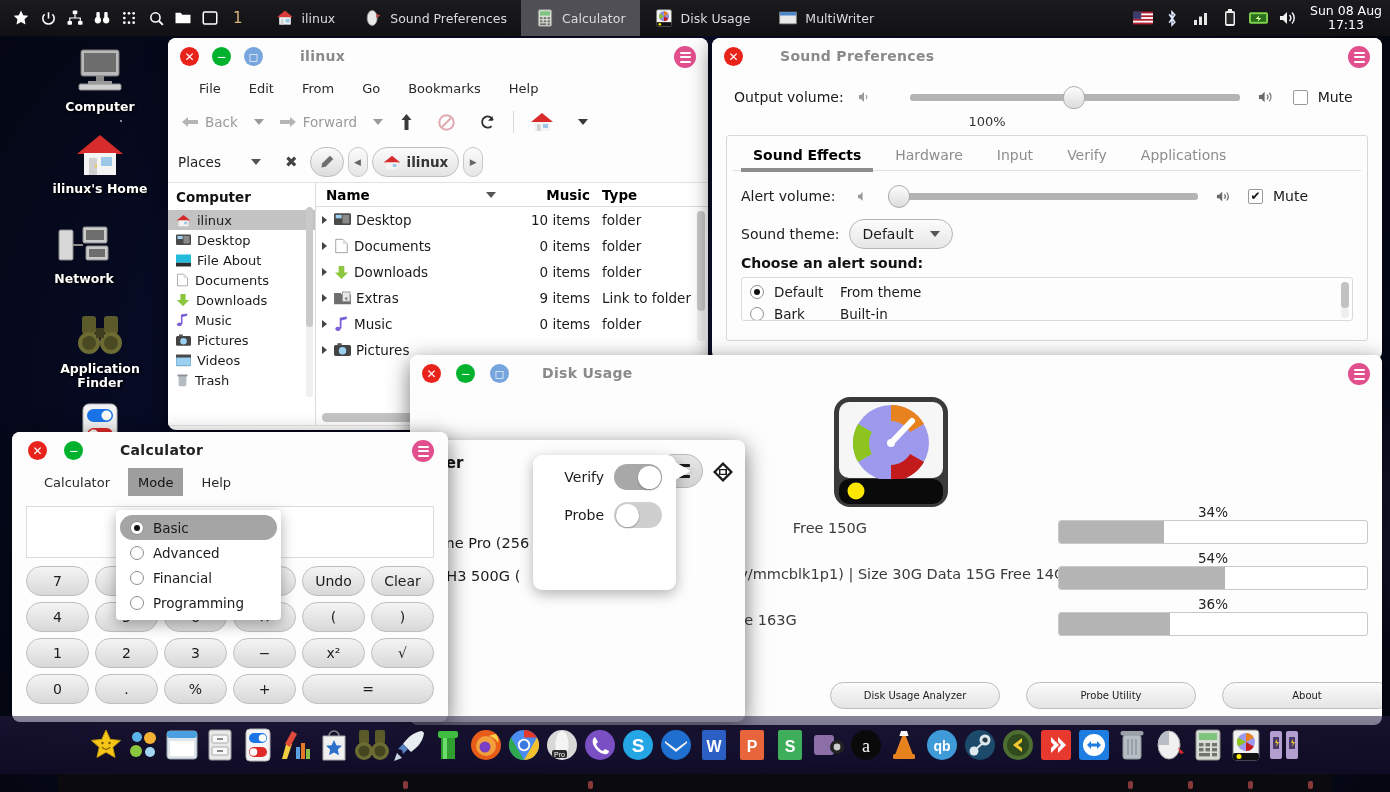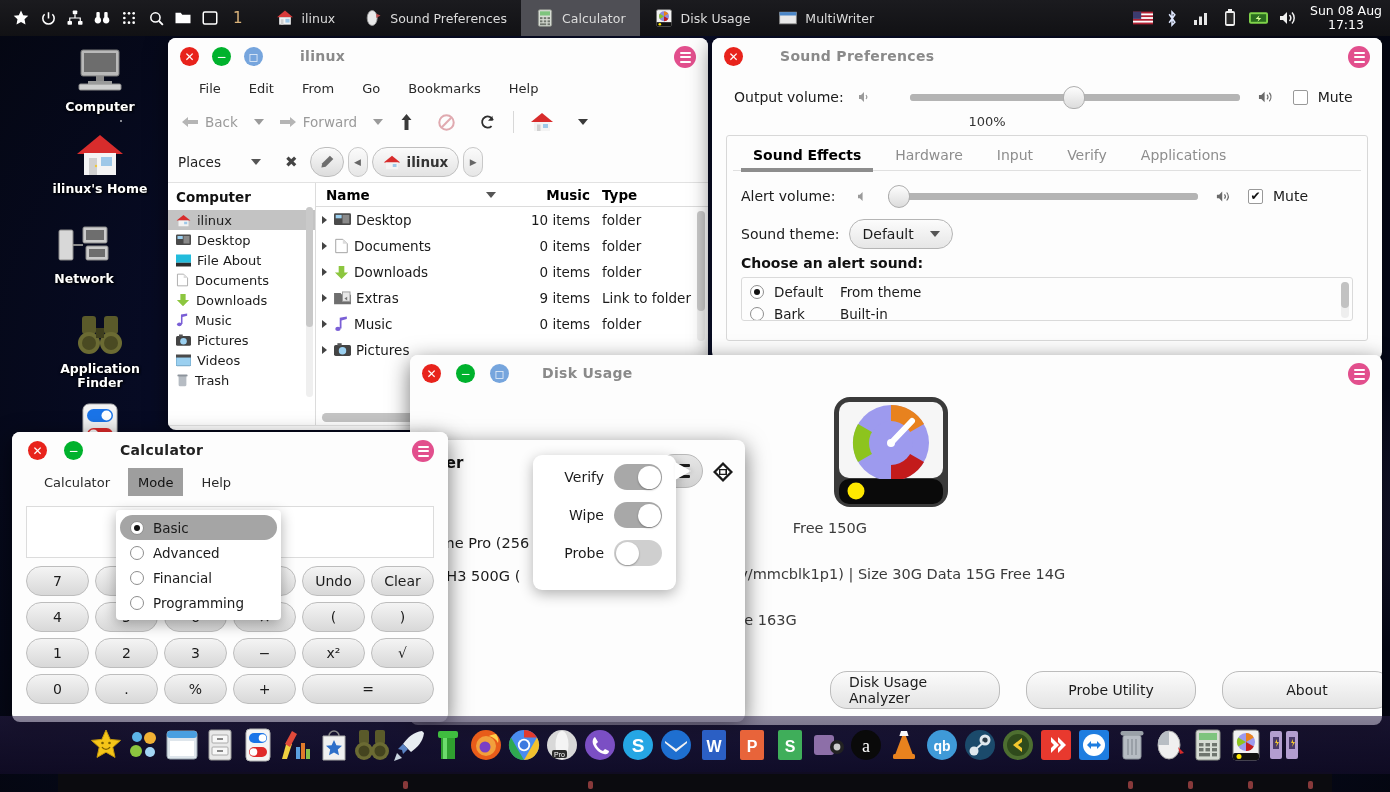--- a/index.html
+++ b/index.html
@@ -147,23 +147,23 @@
   .du-rows { position:absolute; left:0; top:150px; width:972px; }
   .du-row { height:46px; display:flex; align-items:center; font-size:14.5px; color:#1b1b1b; padding-left:18px; }
   .du-row b { font-weight:bold; }
   .du-dim { color:#3b3b3b; }
   .du-bars { position:absolute; right:14px; top:150px; width:310px; }
   .du-bar-wrap { height:46px; }
   .du-pct { text-align:center; font-size:13.5px; color:#222; line-height:15px; }
   .du-bar { height:24px; border:1px solid #c9c9c9; border-radius:3px; background:#fff; position:relative; overflow:hidden;}
   .du-bar i { position:absolute; left:0; top:0; bottom:0; background:#b4b4b4; display:block;}
   .du-btns { position:absolute; left:0; bottom:16px; width:972px; display:flex; justify-content:center; gap:26px; padding-left:430px;}
-  .pill { height:38px; min-width:170px; padding:9px 18px; border-radius:17px; border:1px solid #bcbcbc;
+  .pill { height:27px; min-width:170px; padding:9px 18px; border-radius:17px; border:1px solid #bcbcbc;
     background:linear-gradient(#fbfbfb,#e4e4e4); display:flex; align-items:center; justify-content:center;
-    font-size:14px; color:#1b1b1b; }
+    font-size:10px; color:#1b1b1b; }
 
   
   #multiwriter { left:408px; top:440px; width:337px; height:282px; }
   .mw-title { position:absolute; left:18px; top:14px; font-weight:bold; font-size:15px; color:#111; }
   .mw-line { position:absolute; left:18px; font-size:14.5px; color:#1b1b1b; }
   .mw-menu-btn { position:absolute; right:42px; top:14px; width:46px; height:34px; border-radius:17px;
     background:linear-gradient(#e6e6e6,#d2d2d2); border:1px solid #b9b9b9; display:flex; flex-direction:column;
     align-items:center; justify-content:center; gap:3px;}
   .mw-menu-btn i{display:block;width:19px;height:2.6px;background:#1d1d1d;border-radius:1px;}
   .mw-diamond { position:absolute; right:12px; top:22px; width:20px; height:20px; }
@@ -836,20 +836,40 @@
       <b style="margin-left:14px">/media/ilinux/BACKUP</b>
       <span style="margin-left:10px" class="du-dim">(ext4 - /dev/mmcblk1p1)  |  Size 30G  Data 15G  Free 14G</span>
     </div>
     <div class="du-row">
       <b>36%</b>
       <b style="margin-left:14px">-</b>
       <span style="margin-left:10px" class="du-dim">(- - total)  |  Size 265G  Data 91G  Free 163G</span>
     </div>
   </div>
 
+  <div class="du-bars">
+    <div class="du-bar-wrap">
+      <div class="du-pct">34%</div>
+      <div class="du-bar">
+          <i style="width:34%"></i>
+        </div>
+    </div>
+    <div class="du-bar-wrap">
+      <div class="du-pct">54%</div>
+      <div class="du-bar">
+          <i style="width:54%"></i>
+        </div>
+    </div>
+    <div class="du-bar-wrap">
+      <div class="du-pct">36%</div>
+      <div class="du-bar">
+          <i style="width:36%"></i>
+        </div>
+    </div>
+  </div>
 
   <div class="du-btns">
     <div class="pill">Disk Usage Analyzer</div>
     <div class="pill">Probe Utility</div>
     <div class="pill">About</div>
   </div>
 </div>
 
 <div class="win" id="multiwriter">
   <div class="mw-title">riter</div>
@@ -867,26 +887,20 @@
       </svg>
   </div>
   <div class="mw-line" style="top:95px">reme Pro (256</div>
   <div class="mw-line" style="top:128px">SDH3 500G (</div>
 </div>
 
 <div id="mw-pop">
   <div class="arrowp"></div>
   <div class="tg-row">
     <span class="tg-lbl">Verify</span>
-    <span class="toggle off-left">
-        <span class="kn"></span>
-      </span>
-  </div>
-  <div class="tg-row">
-    <span class="tg-lbl">Wipe</span>
     <span class="toggle off-left">
         <span class="kn"></span>
       </span>
   </div>
   <div class="tg-row">
     <span class="tg-lbl">Probe</span>
     <span class="toggle off-right">
         <span class="kn"></span>
       </span>
   </div>

